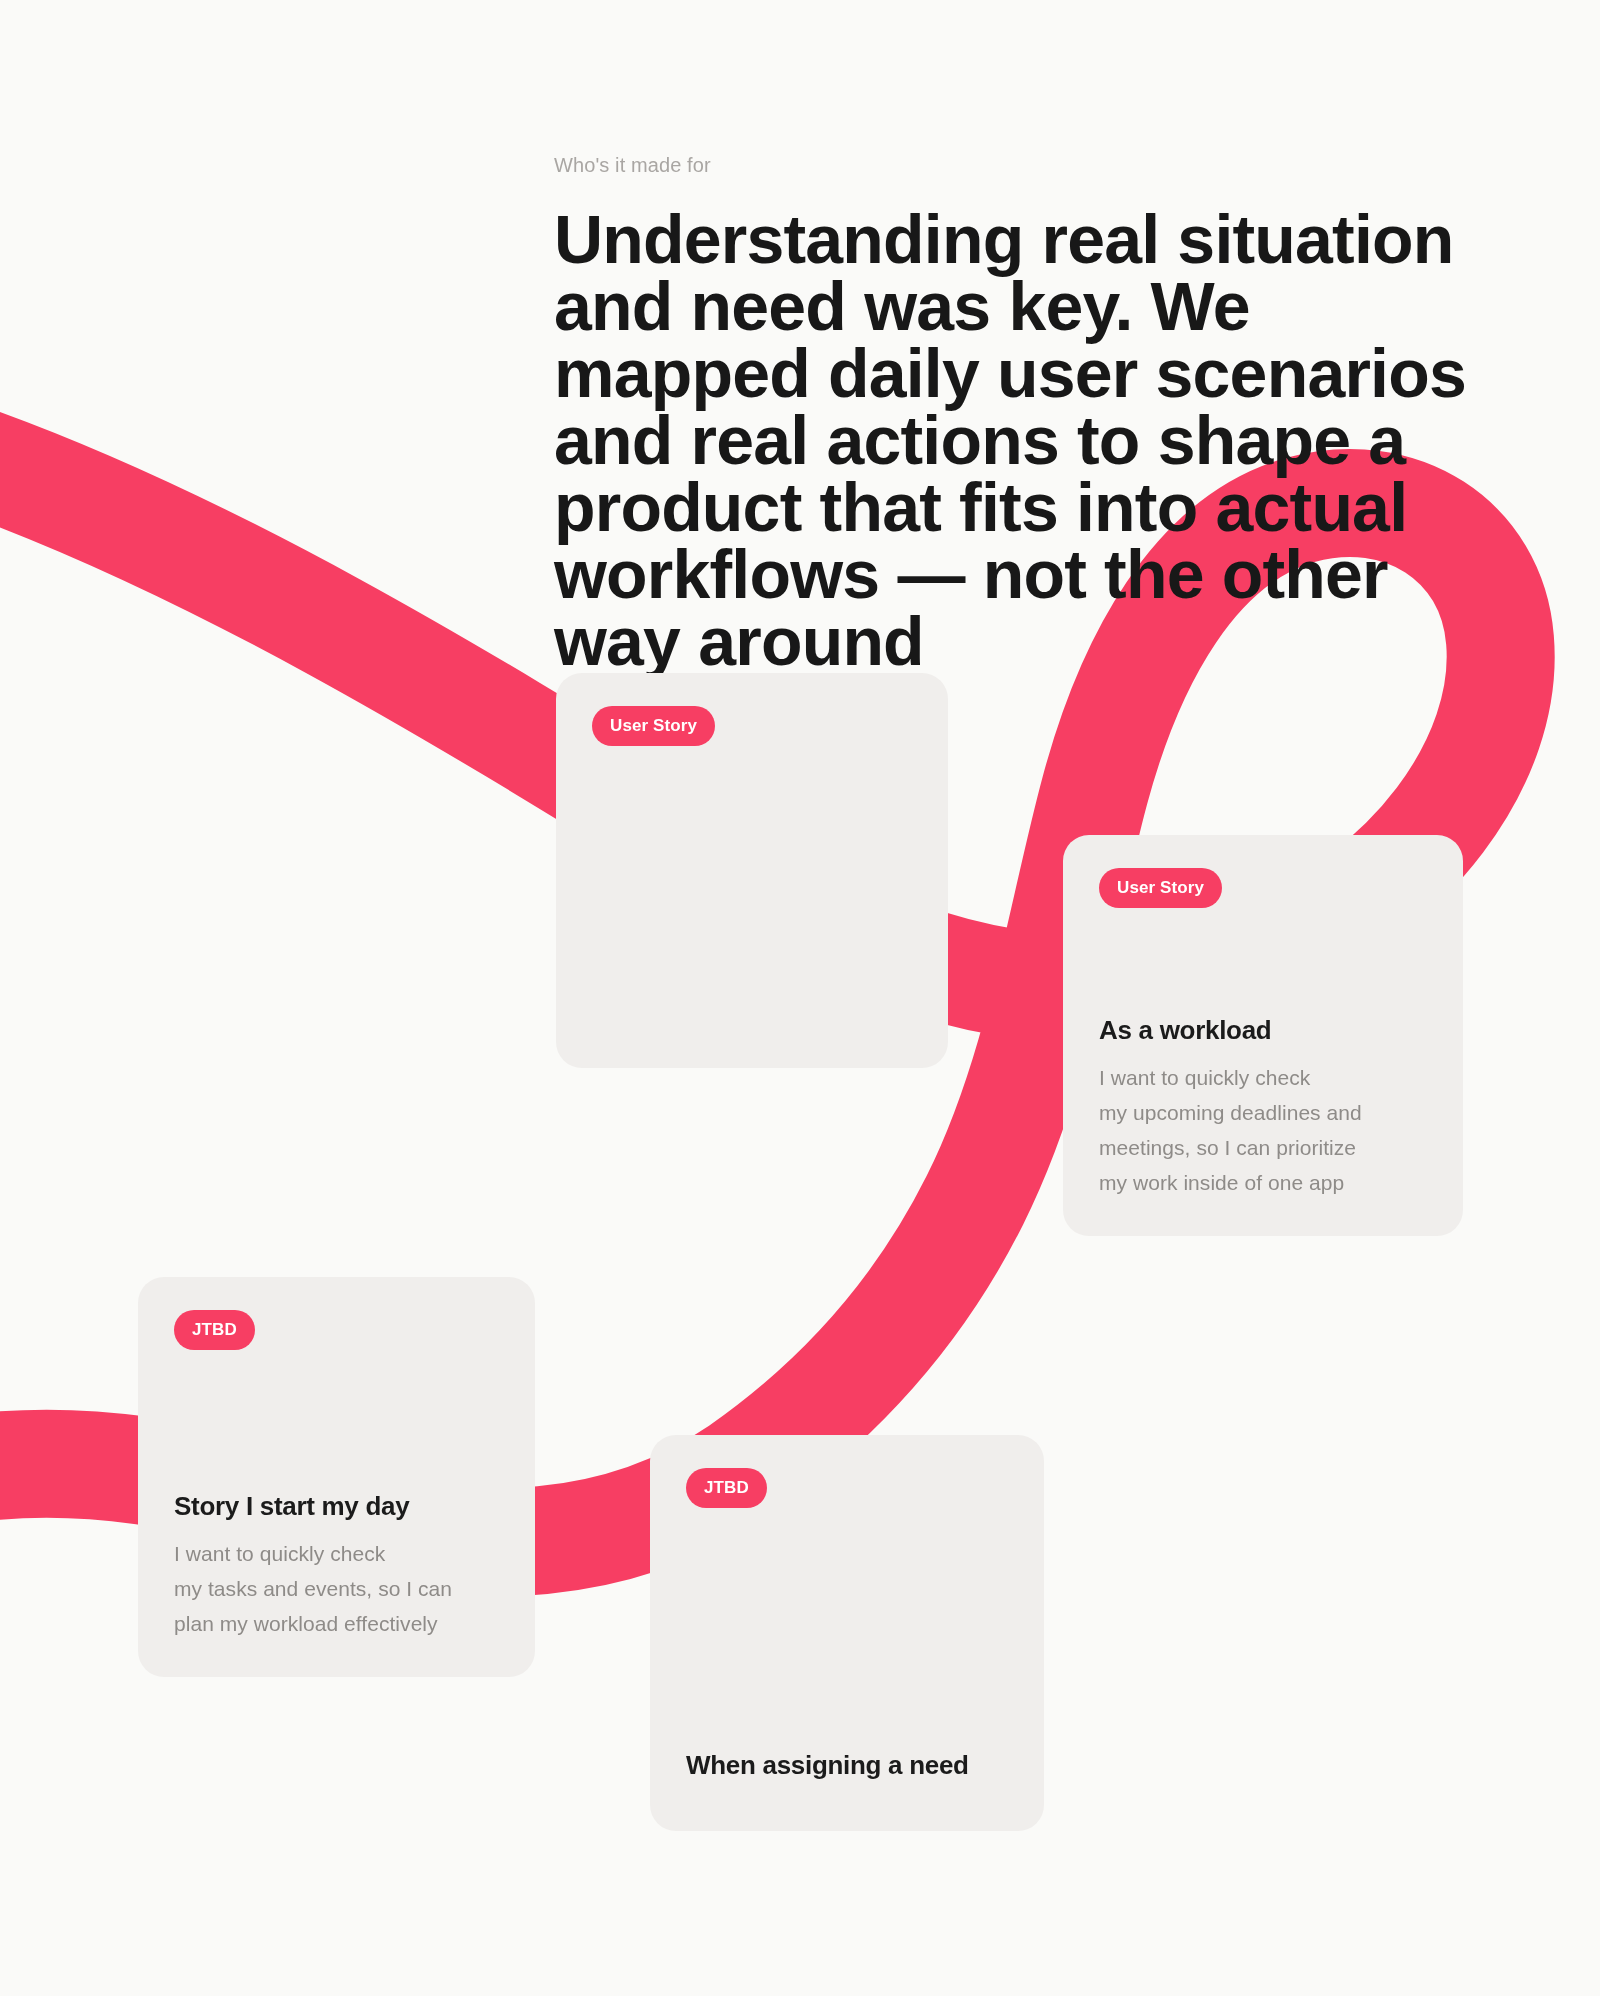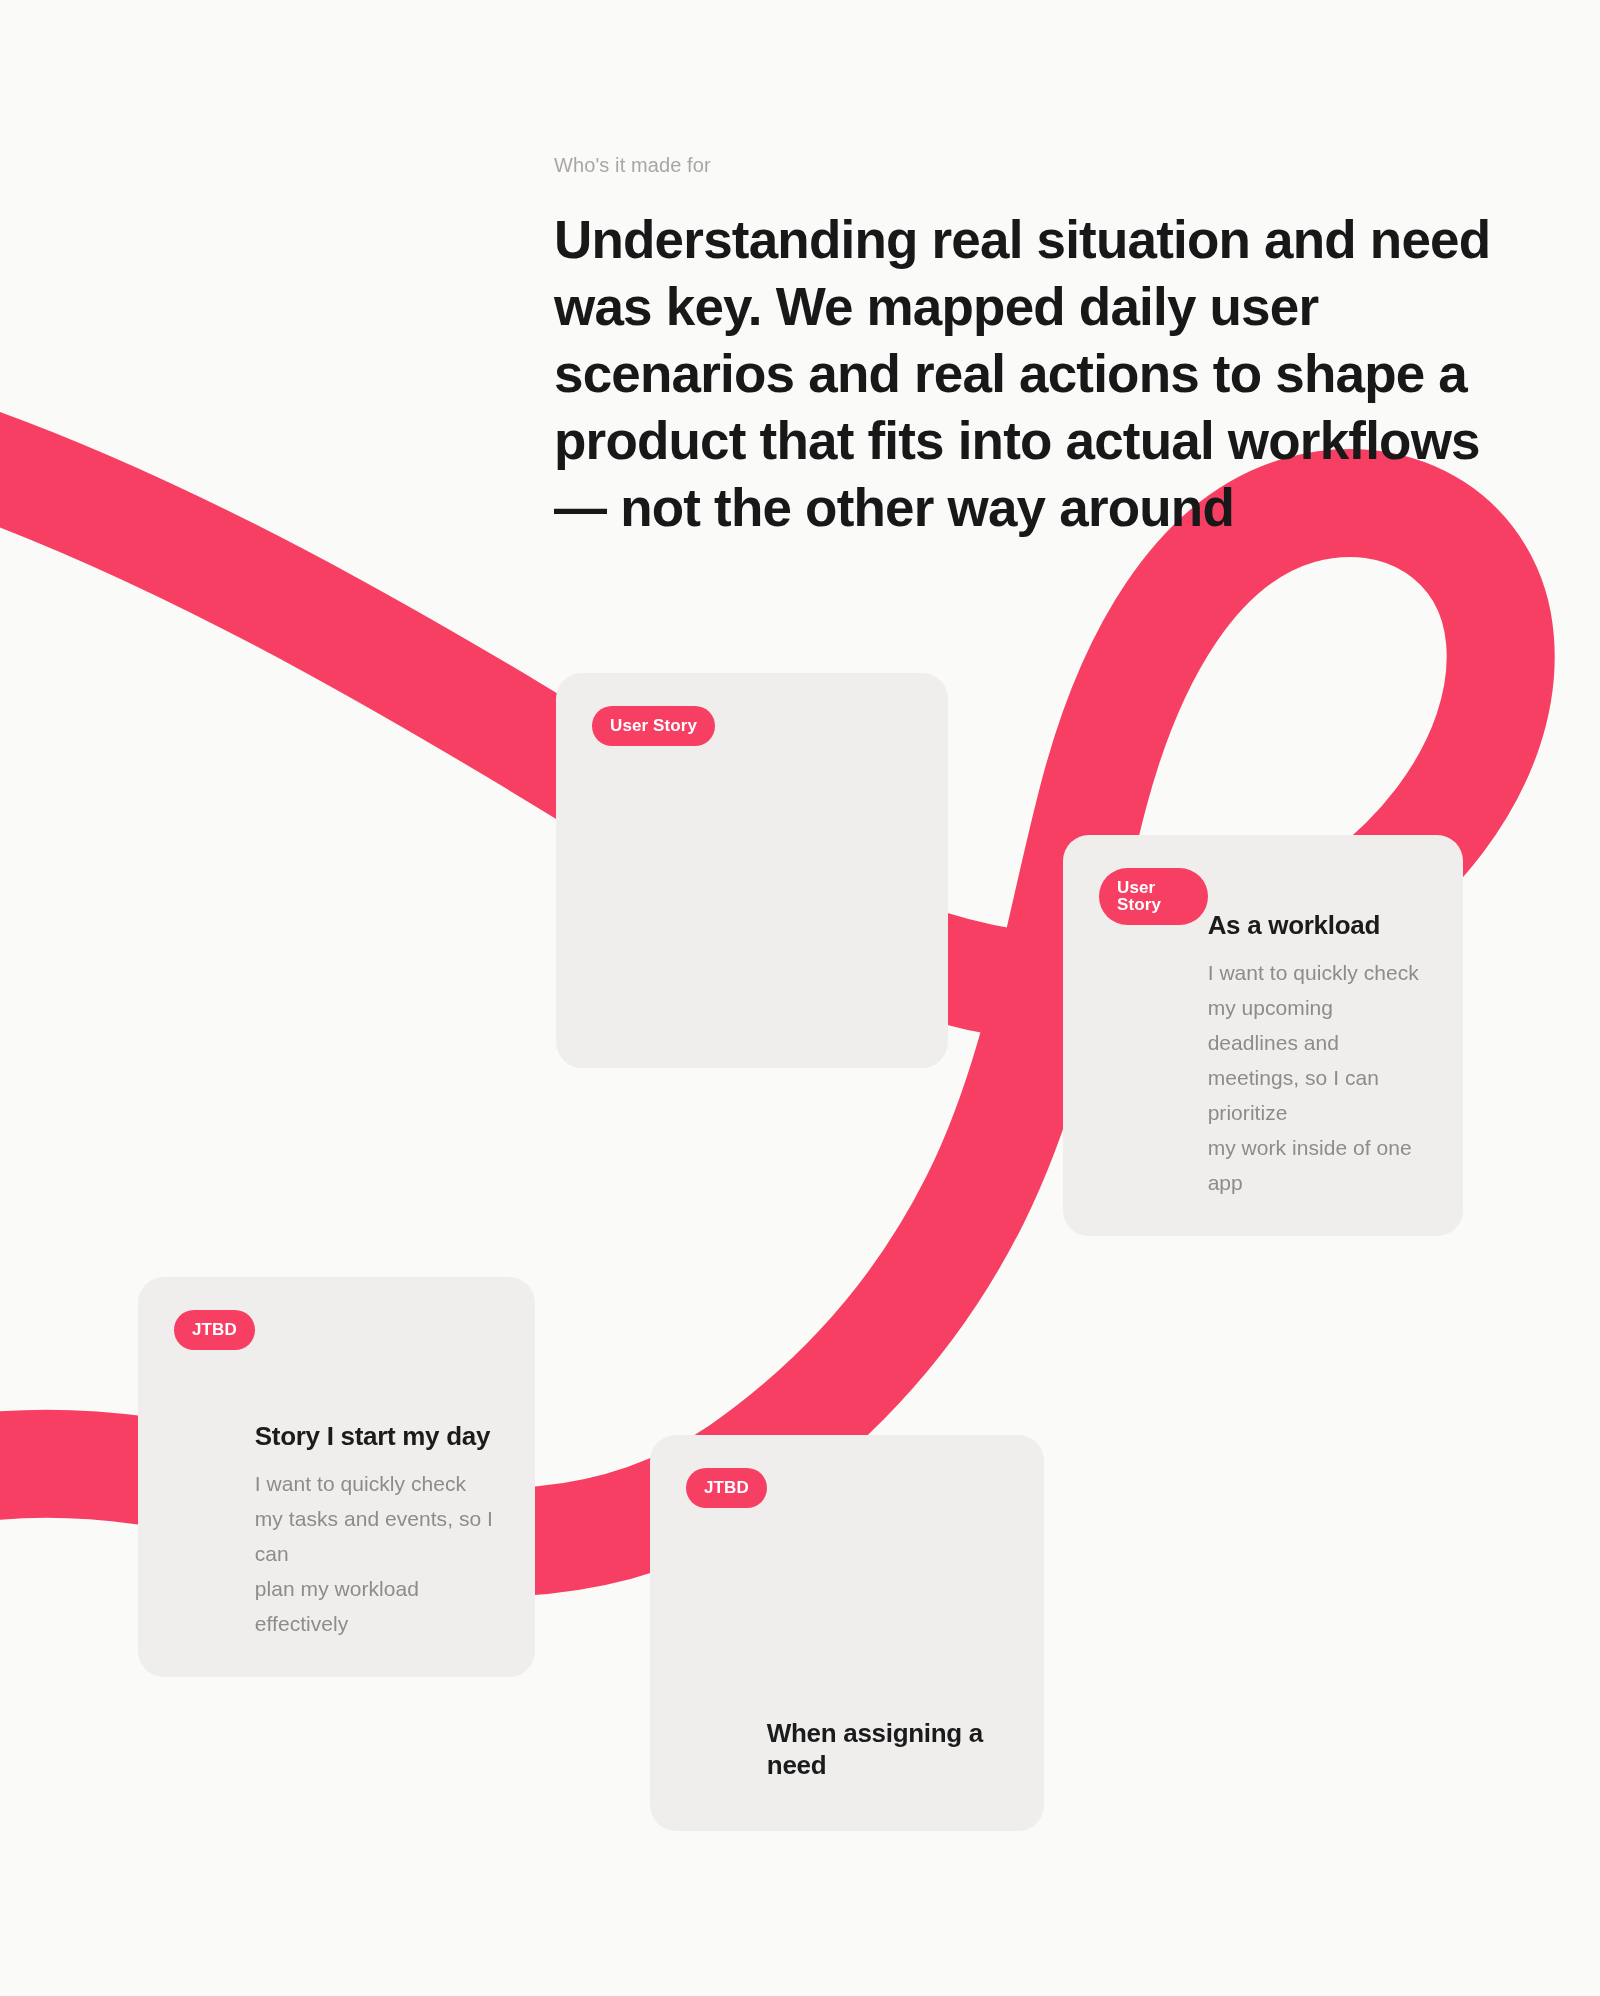--- a/index.html
+++ b/index.html
@@ -38,35 +38,35 @@
     z-index:5;
   }
   .eyebrow {
     font-size:20px;
     line-height:26px;
     color:#A9A6A3;
     letter-spacing:0.1px;
     margin-bottom:28px;
   }
   .headline {
-    font-size:53px;
+    font-size:68px;
     line-height:67px;
     font-weight:700;
     color:#181818;
     letter-spacing:-0.8px;
   }
 
   
   .card {
     position:absolute;
     background:#F0EEEC;
     border-radius:26px;
     z-index:10;
     display:flex;
-    flex-direction:row;
+    flex-direction:column;
   }
   .badge {
     display:inline-flex;
     align-items:center;
     justify-content:center;
     background:#F73E63;
     color:#FFFFFF;
     border-radius:999px;
     font-size:17px;
     font-weight:700;

